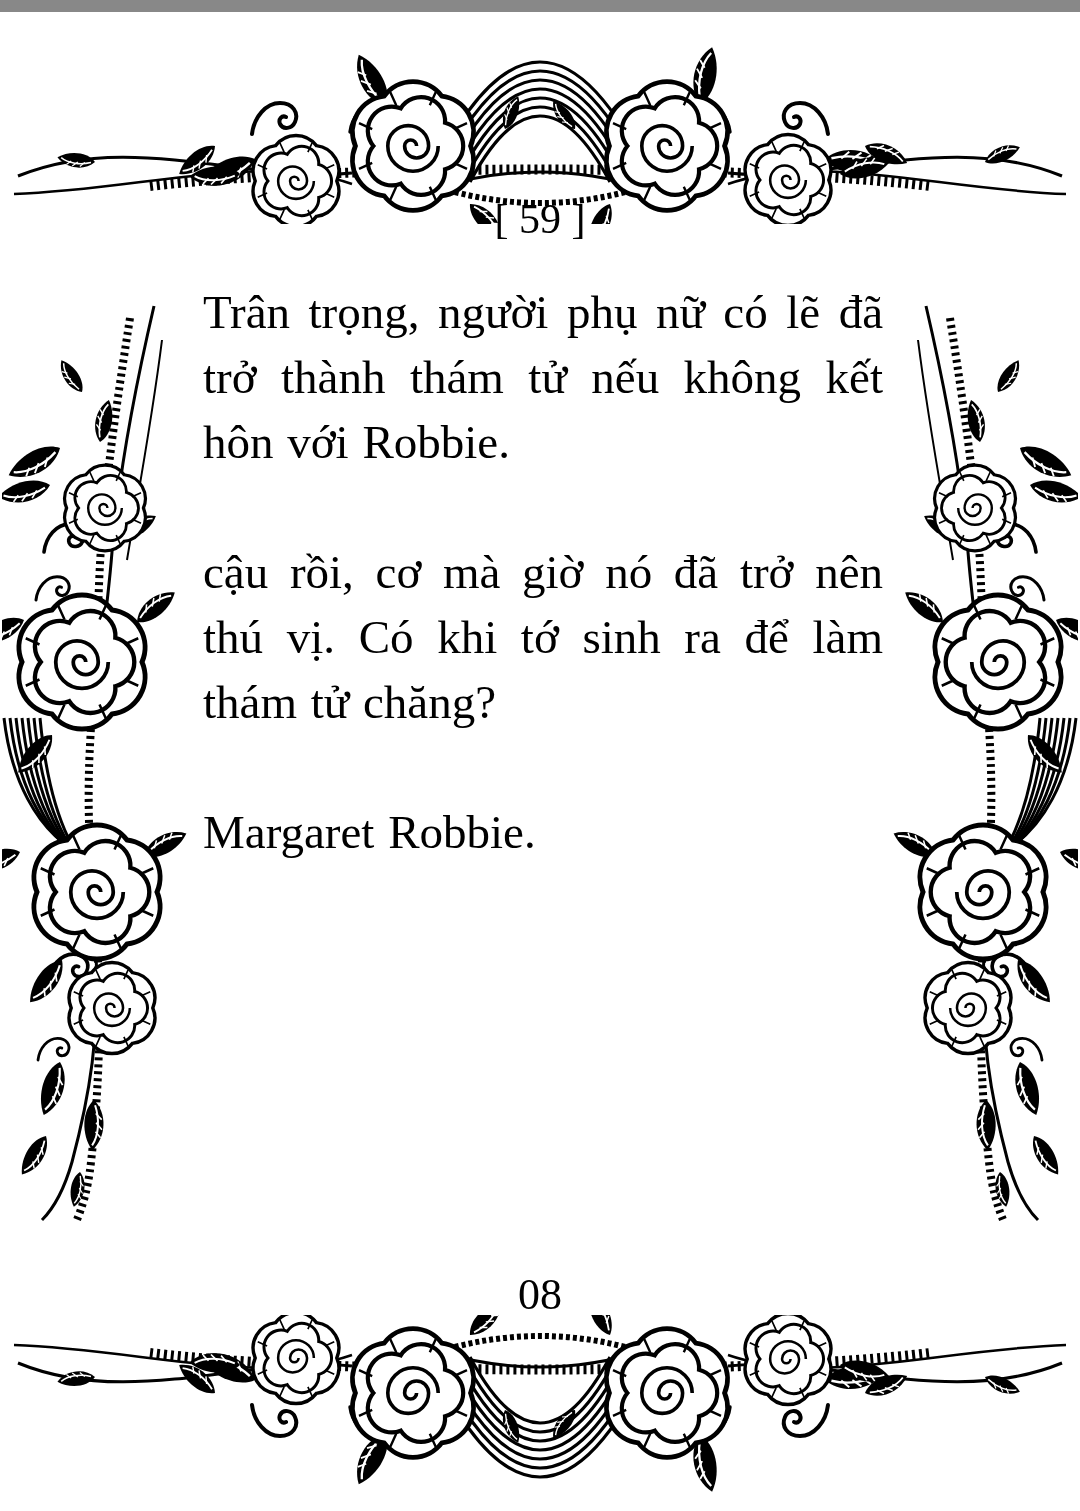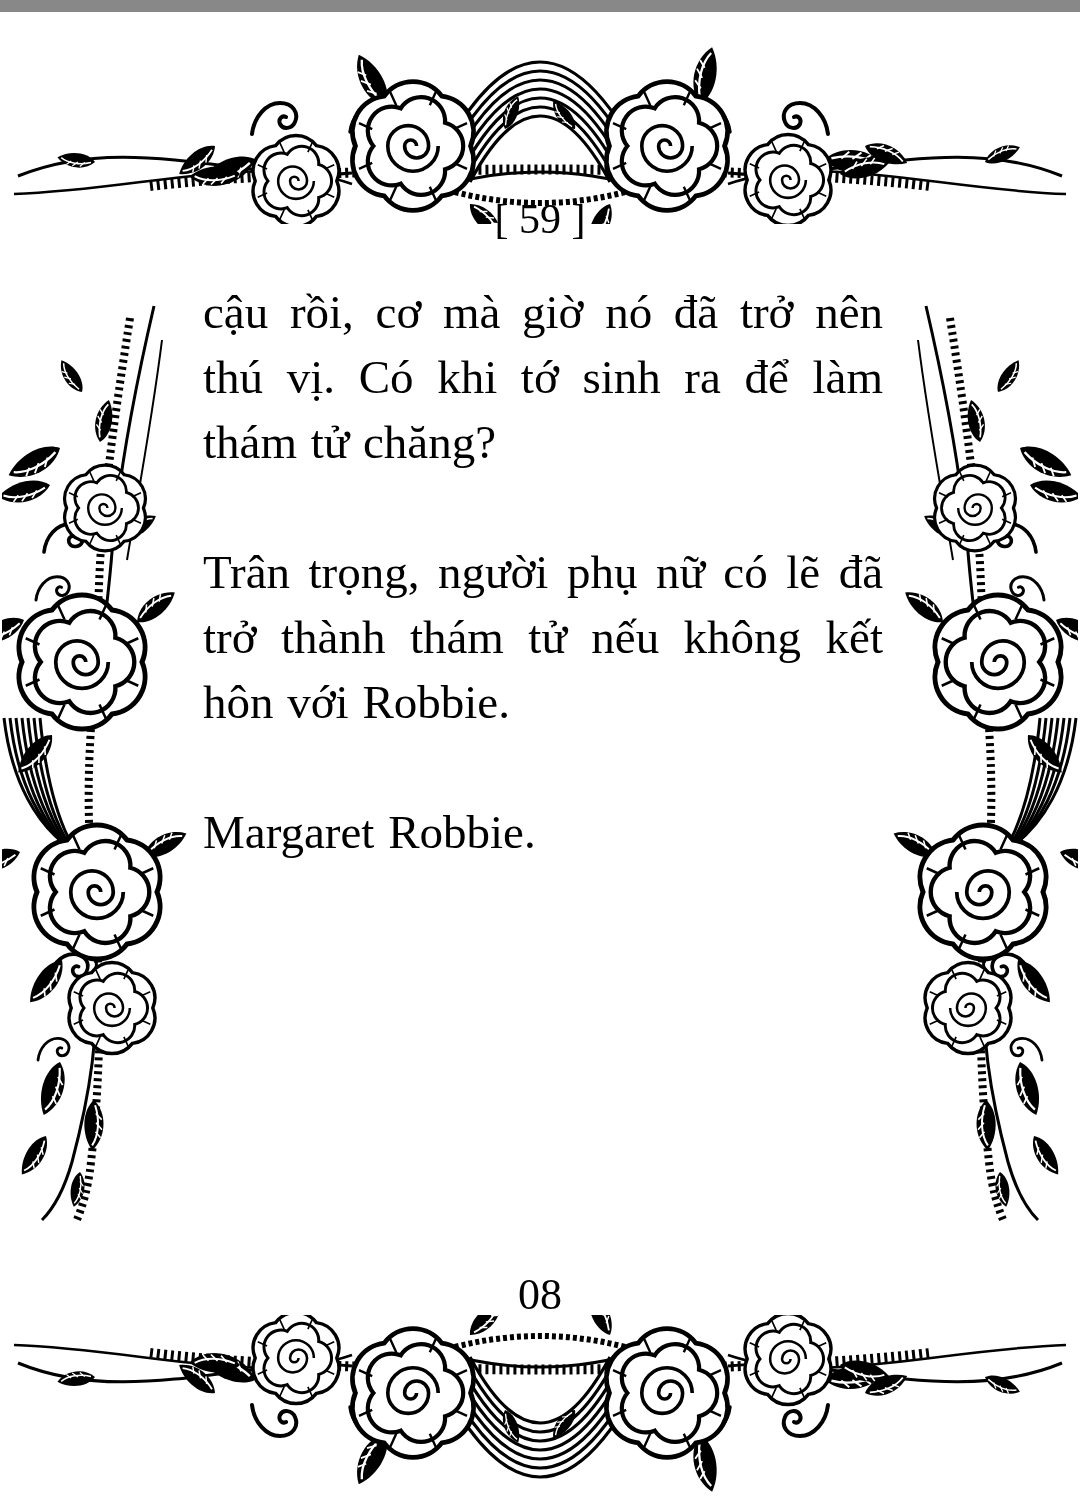--- a/index.html
+++ b/index.html
@@ -154,22 +154,22 @@
       </svg>
   </div>
 
   <div class="orn orn-right">
     <svg viewBox="0 0 190 925" width="190" height="925">
         <use href="#vine"></use>
       </svg>
   </div>
 
   <div class="text-block" id="paragraphs">
+      <p>Trân trọng, người phụ nữ có lẽ đã trở thành thám tử nếu không kết hôn với Robbie.</p>
       <p>cậu rồi, cơ mà giờ nó đã trở nên thú vị. Có khi tớ sinh ra để làm thám tử chăng?</p>
-      <p>Trân trọng, người phụ nữ có lẽ đã trở thành thám tử nếu không kết hôn với Robbie.</p>
       <p>Margaret Robbie.</p>
     </div>
 
   <div class="page-num-bottom">08</div>
 
   <div class="orn orn-bottom">
     <svg viewBox="0 0 1080 190" width="1080" height="190">
         <use href="#garland"></use>
       </svg>
   </div>

